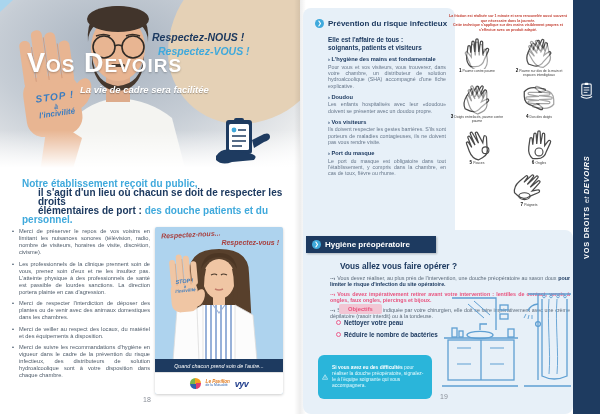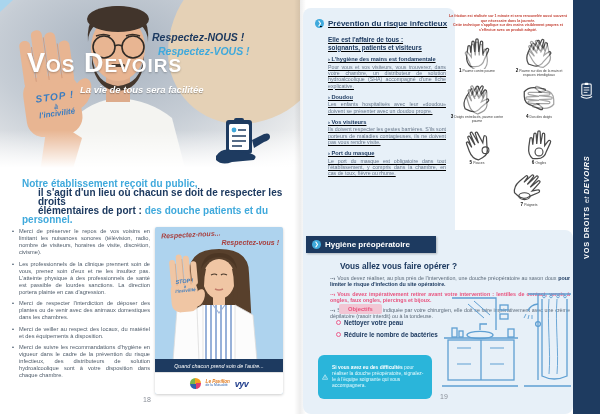--- a/index.html
+++ b/index.html
@@ -61,21 +61,21 @@
 
   .pg { color:#8a8f98; font-size:7px; }
   .pg18 { left:143px; top:396px; }
   .pg19 { left:440px; top:393px; }
 
   
   .gutter { left:294px; top:0; width:12px; height:414px;
     background:linear-gradient(90deg, rgba(0,0,0,0) 0%, rgba(0,0,0,.07) 50%, rgba(0,0,0,0) 100%); }
 
   .panel-top { left:303px; top:8px; width:152px; height:247px; background:#e7f0f8; border-radius:8px;
-    padding:11px 8px 8px 12px;text-decoration:underline; }
+    padding:11px 8px 8px 12px; }
   .sec-title-row { display:flex; align-items:center; gap:4px; }
   .circle-arrow { width:9px; height:9px; min-width:9px; border-radius:50%; background:#3fa9dc; color:#fff;
     font-size:5.5px; display:flex; align-items:center; justify-content:center; line-height:1; }
   .sec-title { font-size:8px; font-weight:700; color:#1d3a60; white-space:nowrap; }
   .inf-sub { margin:8px 0 3px 13px; font-size:6.4px; font-weight:700; color:#1d3a60; line-height:7.6px; }
   .inf-body { margin-left:13px; width:118px; }
   .inf-h { margin-top:5px; font-size:5.7px; font-weight:700; color:#1d3a60; }
   .inf-t { margin-top:1.5px; font-size:5.25px; color:#66768a; line-height:6.3px; text-align:justify; }
 
   
@@ -160,21 +160,21 @@
       </g>
     </svg>
     <div class="abs hero-fade"></div>
   </div>
 
   <div class="abs corner-tri"></div>
 
   <div class="abs respect-us">Respectez-NOUS !</div>
   <div class="abs respect-you">Respectez-VOUS !</div>
   <div class="abs hero-title">Vos Devoirs</div>
-  <div class="abs hero-sub">La vie de tous sera facilitée</div>
+  <div class="abs hero-sub">La vie de cadre sera facilitée</div>
 
   <div class="abs palm-text">
     <div class="l1">STOP !</div>
     <div class="l2">à</div>
     <div class="l3">l'incivilité</div>
   </div>
 
   <svg class="abs clipboard-icon" width="62" height="50" viewBox="0 0 62 50">
     <rect x="14" y="2" width="26" height="34" rx="3" fill="#1e3b60"></rect>
     <rect x="17" y="6" width="20" height="26" rx="1.5" fill="#ffffff"></rect>

